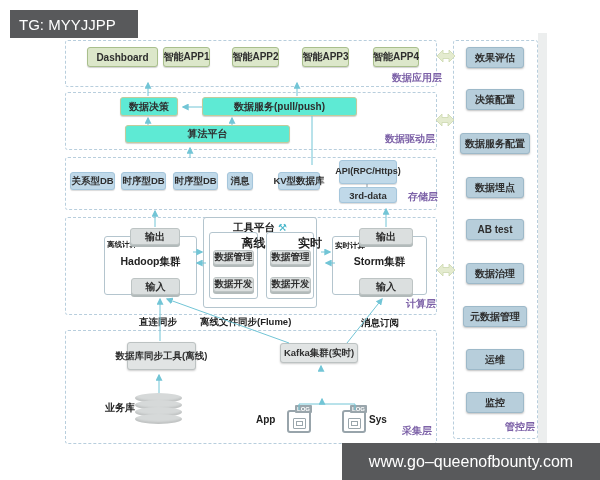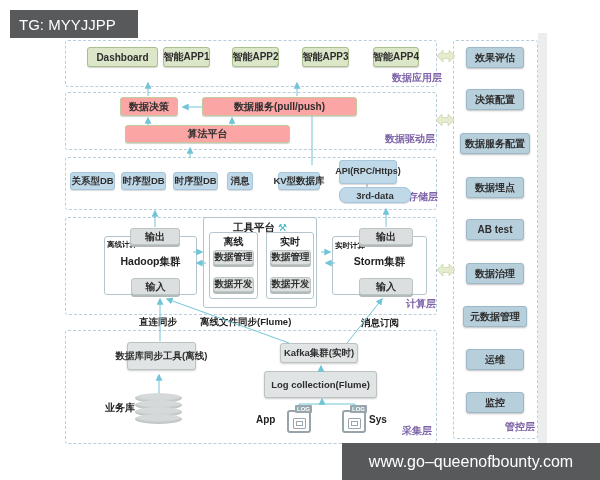--- a/index.html
+++ b/index.html
@@ -4,30 +4,30 @@
 <style>
   html,body{margin:0;padding:0;background:#fff;}
   #stage{position:relative;width:600px;height:480px;background:#fff;overflow:hidden;
          font-family:"Liberation Sans","DejaVu Sans",sans-serif;color:#2e2e2e;}
   .sec{position:absolute;border:1px dashed #b8cedd;border-radius:3px;}
   .lbl{position:absolute;color:#7d62a8;font-weight:bold;font-size:10px;white-space:nowrap;}
   .box{position:absolute;display:flex;align-items:center;justify-content:center;text-align:center;
        font-weight:600;color:#2e2e2e;border-radius:3px;white-space:nowrap;box-sizing:border-box;}
   .col2{flex-direction:row;line-height:1.25;white-space:nowrap;}
   .green{background:#dce7ca;border:1px solid #a9bf8c;box-shadow:0 1px 1px rgba(0,0,0,.18);font-size:10px;}
-  .olive{background:#fca5a5;border:1px solid #c2cb9c;box-shadow:0 1px 1px rgba(0,0,0,.18);font-size:10px;}
+  .olive{background:#5eead4;border:1px solid #c2cb9c;box-shadow:0 1px 1px rgba(0,0,0,.18);font-size:10px;}
   .blue{background:#c0d9e9;border:1px solid #a5c6dc;box-shadow:0 1px 1px rgba(0,0,0,.15);font-size:9.5px;}
   .side{background:#b7cedb;border:1px solid #9db9c9;box-shadow:0 1px 2px rgba(0,0,0,.25);font-size:10px;}
   .gbtn{background:#dbdfdf;border:1px solid #bdc4c4;box-shadow:0 2px 0 #b2baba;font-size:10px;}
   .gbig{background:#e1e4e4;border:1px solid #bcc2c2;box-shadow:0 1px 2px rgba(0,0,0,.2);font-size:9.5px;}
   .frame{position:absolute;background:#fff;border:1px solid #b4c5ce;border-radius:3px;box-sizing:border-box;}
   .tag{position:absolute;font-size:7.5px;font-weight:bold;color:#222;white-space:nowrap;}
   .elbl{position:absolute;font-size:9.5px;font-weight:bold;color:#222;white-space:nowrap;}
   .ctext{position:absolute;font-size:10.5px;font-weight:bold;color:#222;text-align:center;white-space:nowrap;}
-  .hdr{position:absolute;font-size:10px;font-weight:bold;color:#222;text-align:center;}
+  .hdr{position:absolute;font-size:12px;font-weight:bold;color:#222;text-align:center;padding-left:20px;}
   .wm{position:absolute;background:#58595b;color:#fff;display:flex;align-items:center;}
   .disk{height:10px;background:#d6d9d9;border-radius:50%;margin-top:-3px;box-shadow:inset 0 -2px 2px rgba(0,0,0,.10);}
   .ficon{position:absolute;width:24px;height:23px;background:#fff;border:2px solid #98a4ab;border-radius:3px;box-sizing:border-box;}
   .ficon .badge{position:absolute;top:-7px;right:-3px;background:#9aa6ac;color:#fff;font-size:6px;
                 font-weight:bold;padding:1px 2px;border-radius:1px;line-height:1;}
   .ficon .inner{position:absolute;left:4px;top:6px;width:11px;height:9px;border:1.5px solid #9aa6ac;border-radius:1px;}
   .ficon .slot{position:absolute;left:7px;top:9px;width:5px;height:3px;border:1px solid #9aa6ac;}
   svg.overlay{position:absolute;left:0;top:0;pointer-events:none;}
   .strip{position:absolute;background:#eceeee;}
   .ticon{color:#45b5ca;font-size:10px;margin-left:3px;font-weight:normal;}
@@ -65,21 +65,21 @@
 
   <div class="box blue" style="left:70px;top:172px;width:45px;height:18px;">关系型DB</div>
   <div class="box blue" style="left:121px;top:172px;width:45px;height:18px;">时序型DB</div>
   <div class="box blue" style="left:173px;top:172px;width:45px;height:18px;">时序型DB</div>
   <div class="box blue" style="left:227px;top:172px;width:26px;height:18px;">消息</div>
   <div class="box blue" style="left:278px;top:172px;width:42px;height:18px;">KV型数据库</div>
   <div class="box blue col2" style="left:339px;top:160px;width:58px;height:24px;font-size:9px;">
     <span>API</span>
     <span>(RPC/Https)</span>
   </div>
-  <div class="box blue" style="left:339px;top:187px;width:72px;height:16px;border-radius:7px;">3rd-data</div>
+  <div class="box blue" style="left:339px;top:187px;width:58px;height:16px;">3rd-data</div>
 
   <div class="frame" style="left:104px;top:236px;width:93px;height:59px;"></div>
   <div class="tag" style="left:107px;top:240px;">离线计算</div>
   <div class="box gbtn" style="left:130px;top:228px;width:50px;height:17px;">输出</div>
   <div class="ctext" style="left:104px;top:255px;width:93px;">Hadoop集群</div>
   <div class="box gbtn" style="left:131px;top:278px;width:49px;height:17px;">输入</div>
 
   <div class="frame" style="left:203px;top:217px;width:114px;height:91px;"></div>
   <div class="ctext" style="left:203px;top:221px;width:114px;">
     <span>工具平台</span><span class="ticon">⚒</span>
@@ -101,24 +101,20 @@
 
   <div class="elbl" style="left:139px;top:316px;">直连同步</div>
   <div class="elbl" style="left:200px;top:316px;">离线文件同步(Flume)</div>
   <div class="elbl" style="left:361px;top:317px;">消息订阅</div>
 
   <div class="box gbig col2" style="left:127px;top:342px;width:69px;height:28px;">
     <span>数据库同步工具</span>
     <span>(离线)</span>
   </div>
   <div class="box gbig" style="left:280px;top:343px;width:78px;height:20px;">Kafka集群(实时)</div>
-  <div class="box gbig col2" style="left:264px;top:371px;width:113px;height:27px;">
-    <span>Log collection</span>
-    <span>(Flume)</span>
-  </div>
   <div class="elbl" style="left:105px;top:401px;font-size:10px;">业务库</div>
   <div style="position:absolute;left:135px;top:393px;width:47px;">
     <div class="disk" style="margin-top:0;"></div>
       <div class="disk"></div>
       <div class="disk"></div>
       <div class="disk"></div>
   </div>
   <div class="elbl" style="left:256px;top:414px;font-size:10px;">App</div>
   <div class="ficon" style="left:287px;top:410px;">
     <span class="badge">LOG</span>

